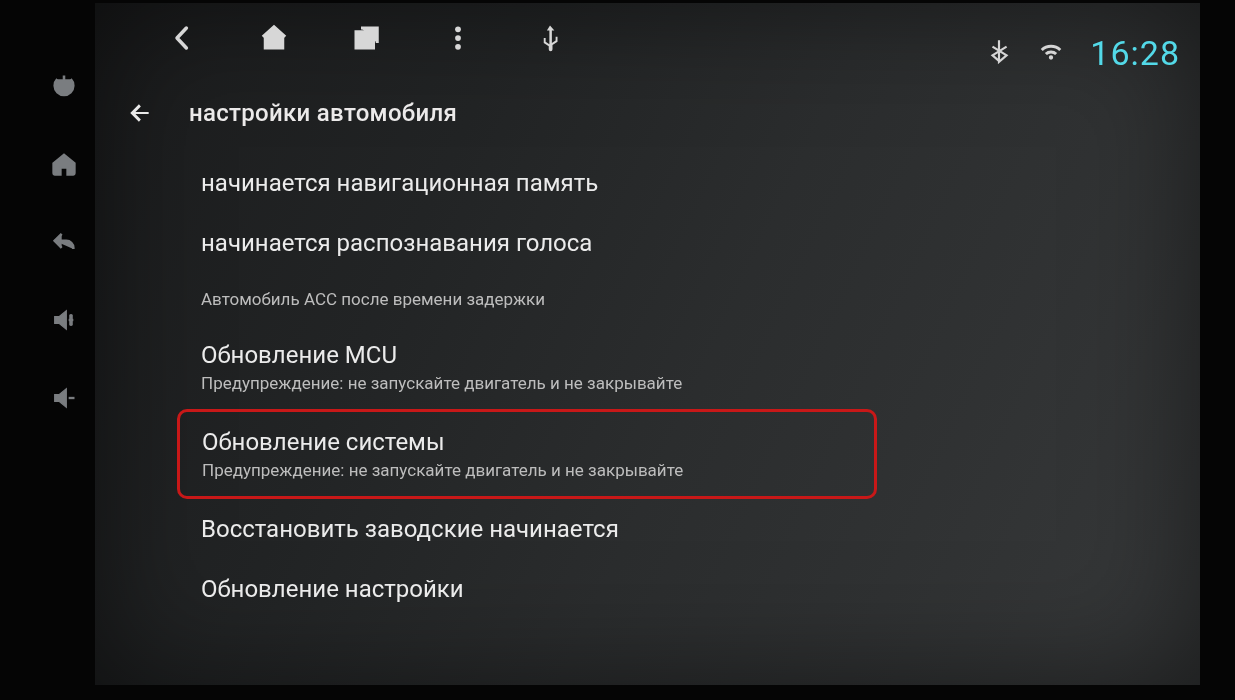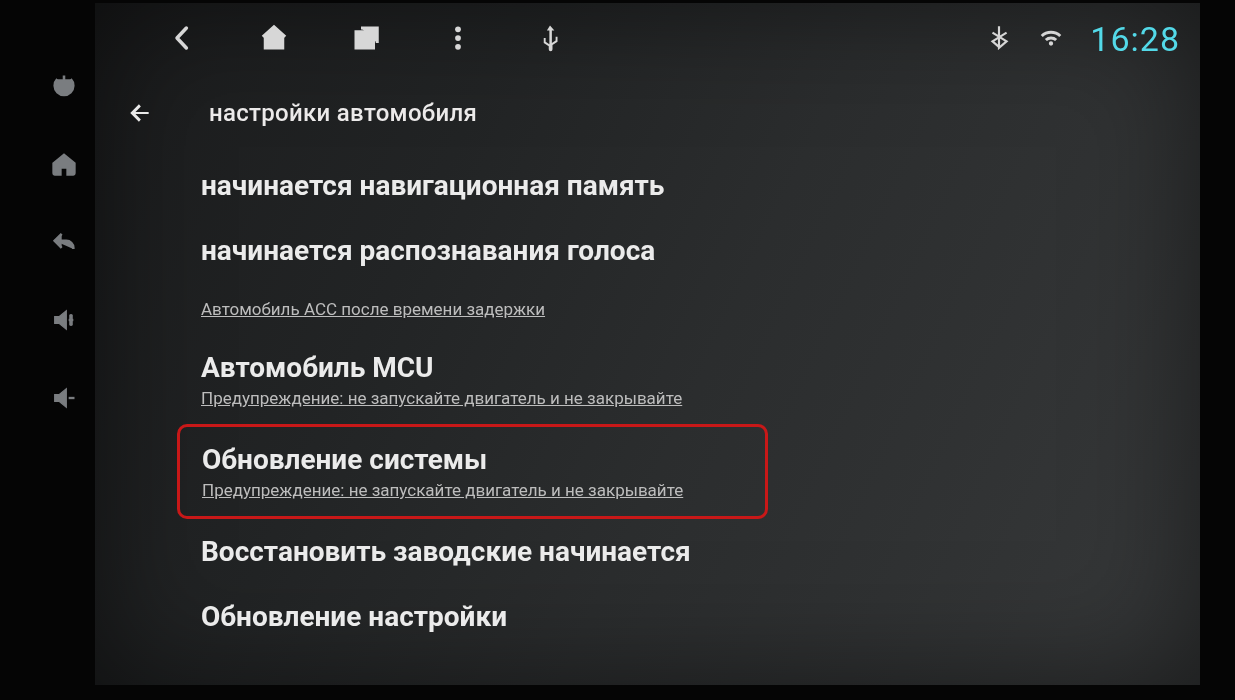--- a/index.html
+++ b/index.html
@@ -33,59 +33,59 @@
   .topbar {
     position:absolute; left:0; right:0; top:0; height:70px;
     display:flex; align-items:center;
     padding-left:70px;
     gap:58px;
     color:#d8d8d8;
   }
   .topbar .nav-icon { width:34px; height:34px; display:flex; align-items:center; justify-content:center; }
   .topbar svg { width:30px; height:30px; fill:#d7d7d7; }
   .status-right {
-    position:absolute; right:20px; top:6px; height:60px;
+    position:absolute; right:20px; top:20px; height:60px;
     display:flex; align-items:center; gap:26px;
     color:#6fe5ef;
     justify-content:center;
   }
   .status-right .clock {
     font-size:34px; font-weight:400; letter-spacing:1px; color:#53d9e8;
   }
   .status-right svg { width:26px; height:26px; fill:#d5d5d5; }
 
   
   .header-row {
     position:absolute; left:30px; top:95px; right:20px;
     display:flex; align-items:center; gap:34px;
   }
   .header-row .back-arrow { width:30px; height:30px; display:flex; align-items:center; justify-content:center;}
   .header-row .back-arrow svg { width:26px; height:26px; fill:#e9e9e9;}
   .header-row .title {
-    font-size:24px; color:#eceaea; font-weight:500; letter-spacing:0.3px;margin-left:20px;
+    font-size:24px; color:#eceaea; font-weight:500; letter-spacing:0.3px;
   }
 
   
   .list {
     position:absolute; left:100px; right:30px; top:150px; bottom:10px;
     display:flex; flex-direction:column;
   }
   .item-row {
     padding:16px 0 16px 6px;
     display:flex; flex-direction:column; gap:4px;
   }
-  .item-title { font-size:28px; color:#ebebeb; font-weight:700; }
-  .item-sub   { font-size:17px; color:#bdbdbd; font-weight:400;text-decoration:underline; }
+  .item-title { font-size:24px; color:#ebebeb; font-weight:400; }
+  .item-sub   { font-size:17px; color:#bdbdbd; font-weight:400; }
 
   
   .highlight {
     border:3px solid #c81818;
     border-radius:10px;
     margin-left:-18px; padding-left:22px; padding-right:12px;
-    width:591px;
+    width:700px;
     background:rgba(0,0,0,0);
   }
 </style>
 </head>
 <body>
 
 <div class="frame">
 
   <div class="sidebuttons">
     <div class="item">
@@ -186,21 +186,21 @@
 
       <div class="item-row">
         <div class="item-title">начинается распознавания голоса</div>
       </div>
 
       <div class="item-row">
         <div class="item-sub">Автомобиль ACC после времени задержки</div>
       </div>
 
       <div class="item-row">
-        <div class="item-title">Автомобиль MCU</div>
+        <div class="item-title">Обновление MCU</div>
         <div class="item-sub">Предупреждение: не запускайте двигатель и не закрывайте</div>
       </div>
 
       <div class="item-row highlight">
         <div class="item-title">Обновление системы</div>
         <div class="item-sub">Предупреждение: не запускайте двигатель и не закрывайте</div>
       </div>
 
       <div class="item-row">
         <div class="item-title">Восстановить заводские начинается</div>

